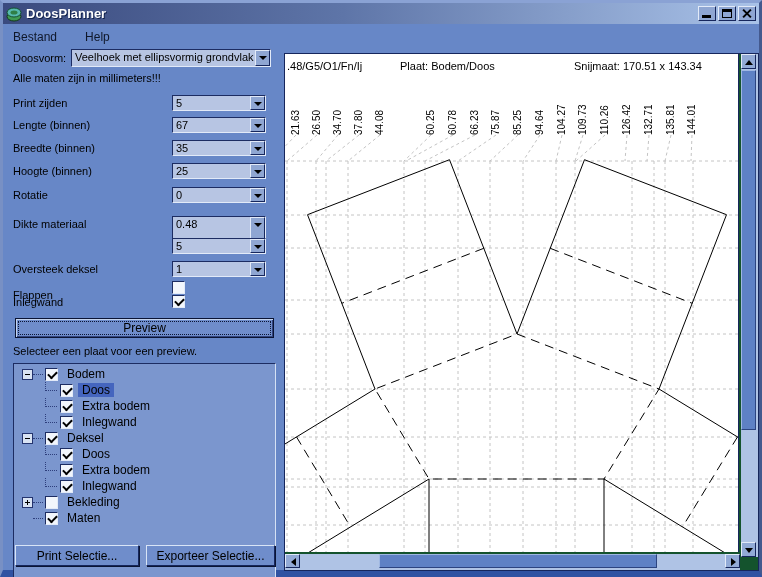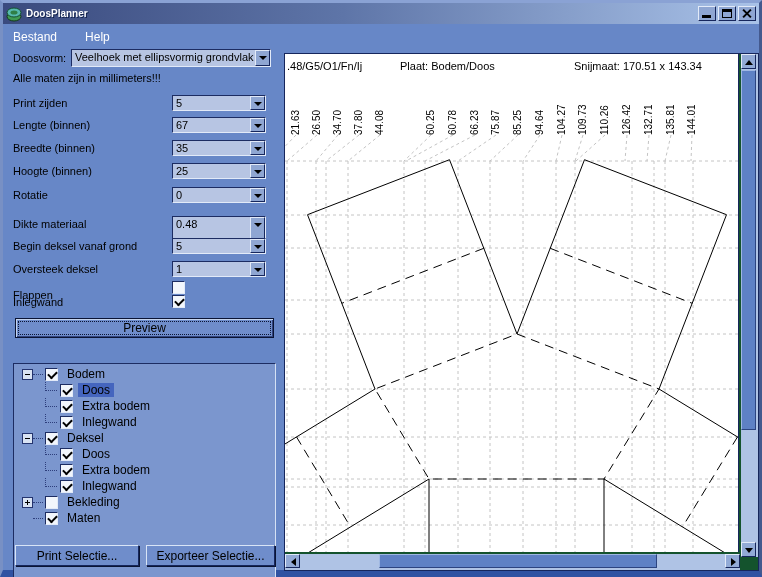--- a/index.html
+++ b/index.html
@@ -6,32 +6,32 @@
     font-family:"Liberation Sans",sans-serif;}
   *{box-sizing:border-box;}
   .window{position:relative;width:762px;height:577px;background:#6787C7;
     border-top:3px solid #8AA2D4;border-left:3px solid #7890C4;
     border-right:3px solid #44598E;border-bottom:7px solid #3052A2;}
   
   .titlebar{position:absolute;left:0;top:0;right:0;height:21px;
     background:linear-gradient(90deg,#3A4A7E 0%,#5E75A8 45%,#A9C2E8 100%);
     display:flex;align-items:center;padding:0 3px;}
   .app-icon{width:16px;height:16px;margin-right:4px;flex:none;}
-  .title-text{color:#fff;font-weight:bold;font-size:10px;text-shadow:1px 1px 0 #10204A;}
+  .title-text{color:#fff;font-weight:bold;font-size:13px;text-shadow:1px 1px 0 #10204A;}
   .tb-btns{margin-left:auto;display:flex;gap:2px;}
   .tb-btn{width:18px;height:15px;background:#8FA6D2;position:relative;
     border:1px solid;border-color:#E2EAF8 #16265C #16265C #E2EAF8;}
   .glyph-min{position:absolute;left:3px;bottom:2px;width:9px;height:3px;background:#000;}
   .glyph-max{position:absolute;left:3px;top:2px;width:10px;height:9px;border:1px solid #000;border-top:3px solid #000;}
   .glyph-x{position:absolute;left:3px;top:2px;width:10px;height:9px;}
   .glyph-x::before,.glyph-x::after{content:"";position:absolute;left:4px;top:-1px;width:2px;height:11px;background:#000;}
   .glyph-x::before{transform:rotate(45deg);} .glyph-x::after{transform:rotate(-45deg);}
   
   .menubar{position:absolute;left:6px;top:24px;height:19px;display:flex;gap:20px;
-    font-size:12px;color:#ffffff;align-items:center;}
+    font-size:12px;color:#0f172a;align-items:center;}
   .menu-item{padding:1px 4px;}
   
   .lbl{position:absolute;font-size:11px;color:#000;white-space:nowrap;}
   .combo{position:absolute;display:flex;background:#B7C5E3;
     border:1px solid;border-color:#1C2C62 #E2EAF8 #E2EAF8 #1C2C62;}
   .combo-field{flex:1;font-size:11px;color:#000;padding:1px 3px;overflow:hidden;white-space:nowrap;}
   .combo-btn{width:15px;flex:none;background:#8FA6D2;position:relative;
     border:1px solid;border-color:#E2EAF8 #16265C #16265C #E2EAF8;cursor:default;}
   .combo-btn::after{content:"";position:absolute;left:3px;top:5px;width:0;height:0;
     border:4px solid transparent;border-top:4px solid #000;}
@@ -146,40 +146,40 @@
   <span class="lbl" style="left:10px;top:186px">Rotatie</span>
   <div class="combo" style="left:169px;top:184px;width:94px;height:16px">
     <span class="combo-field">0</span>
       <span class="combo-btn"></span>
     </div>
   <span class="lbl" style="left:10px;top:215px">Dikte materiaal</span>
   <div class="combo" style="left:169px;top:213px;width:94px;height:32px">
     <span class="combo-field">0.48</span>
       <span class="combo-btn"></span>
     </div>
-  <span class="lbl" style="left:10px;top:237px">Begin deksel vanaf grond</span>
   <div class="combo" style="left:169px;top:235px;width:94px;height:16px">
     <span class="combo-field">5</span>
       <span class="combo-btn"></span>
     </div>
   <span class="lbl" style="left:10px;top:260px">Oversteek deksel</span>
   <div class="combo" style="left:169px;top:258px;width:94px;height:16px">
     <span class="combo-field">1</span>
       <span class="combo-btn"></span>
     </div>
 
   <span class="lbl" style="left:10px;top:286px">Flappen</span>
   <span class="cb" style="left:169px;top:278px"></span>
   <span class="lbl" style="left:10px;top:293px">Inlegwand</span>
   <span class="cb checked" style="left:169px;top:292px"></span>
 
   <div class="btn-default" style="left:12px;top:315px;width:259px;height:20px;background:#6F8DCB;font-size:12px;display:flex;align-items:center;justify-content:center">
     <span>Preview</span>
   </div>
 
+  <span class="lbl" style="left:10px;top:342px">Selecteer een plaat voor een preview.</span>
 
   <div class="tree">
     <div class="trow">
       <span class="expander minus"></span>
         <span class="hconn"></span>
       <span class="tcb checked"></span>
       <span class="tlabel">Bodem</span>
       </div>
     <div class="trow">
       <span class="indent"></span>

